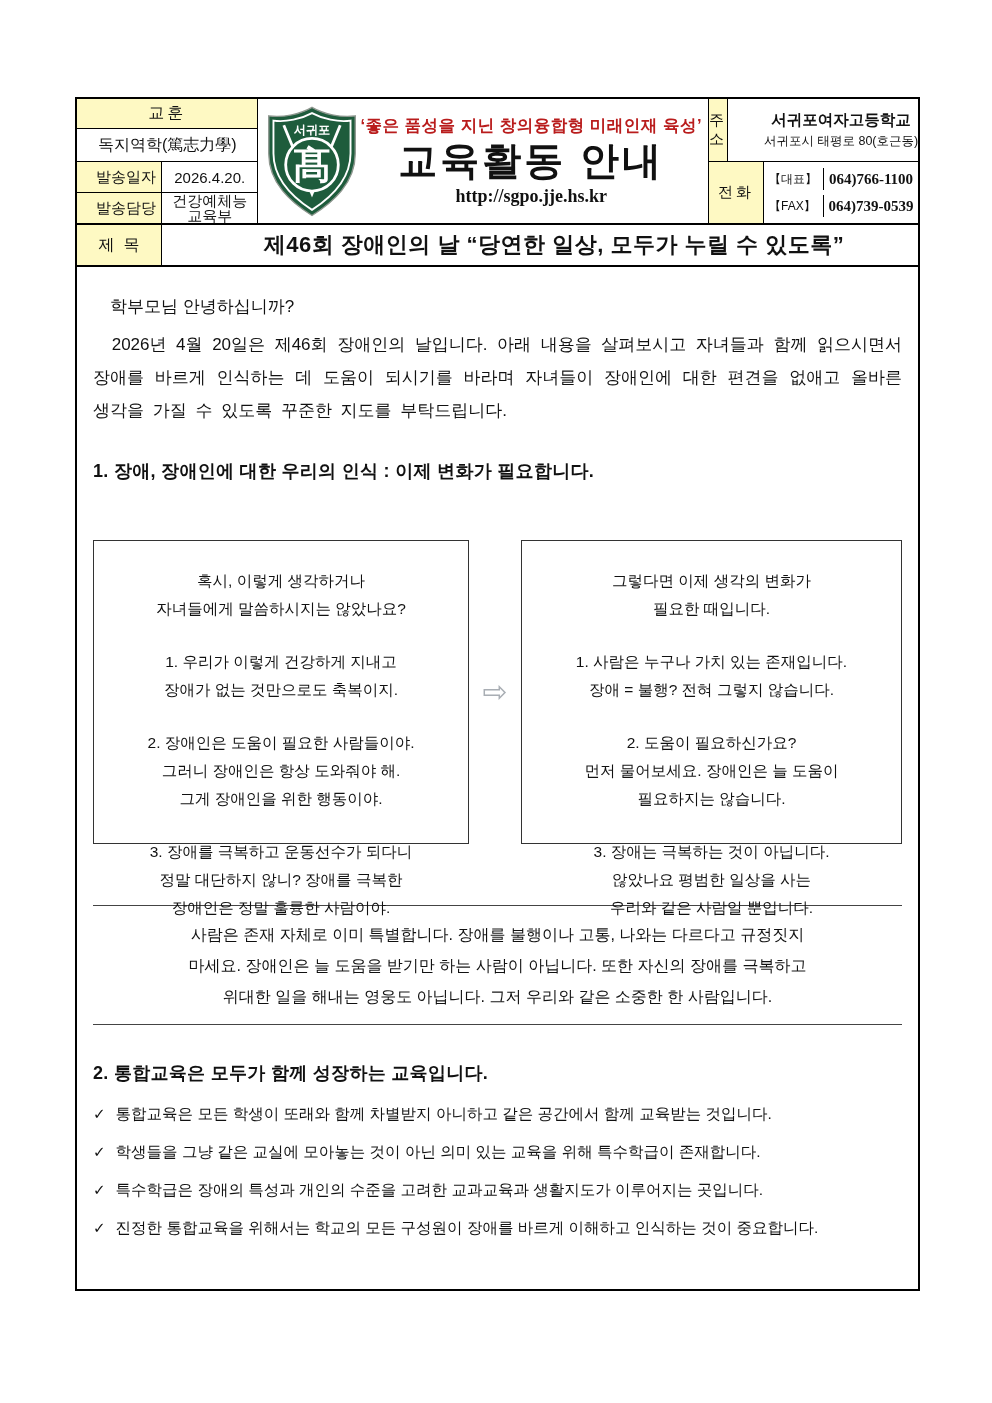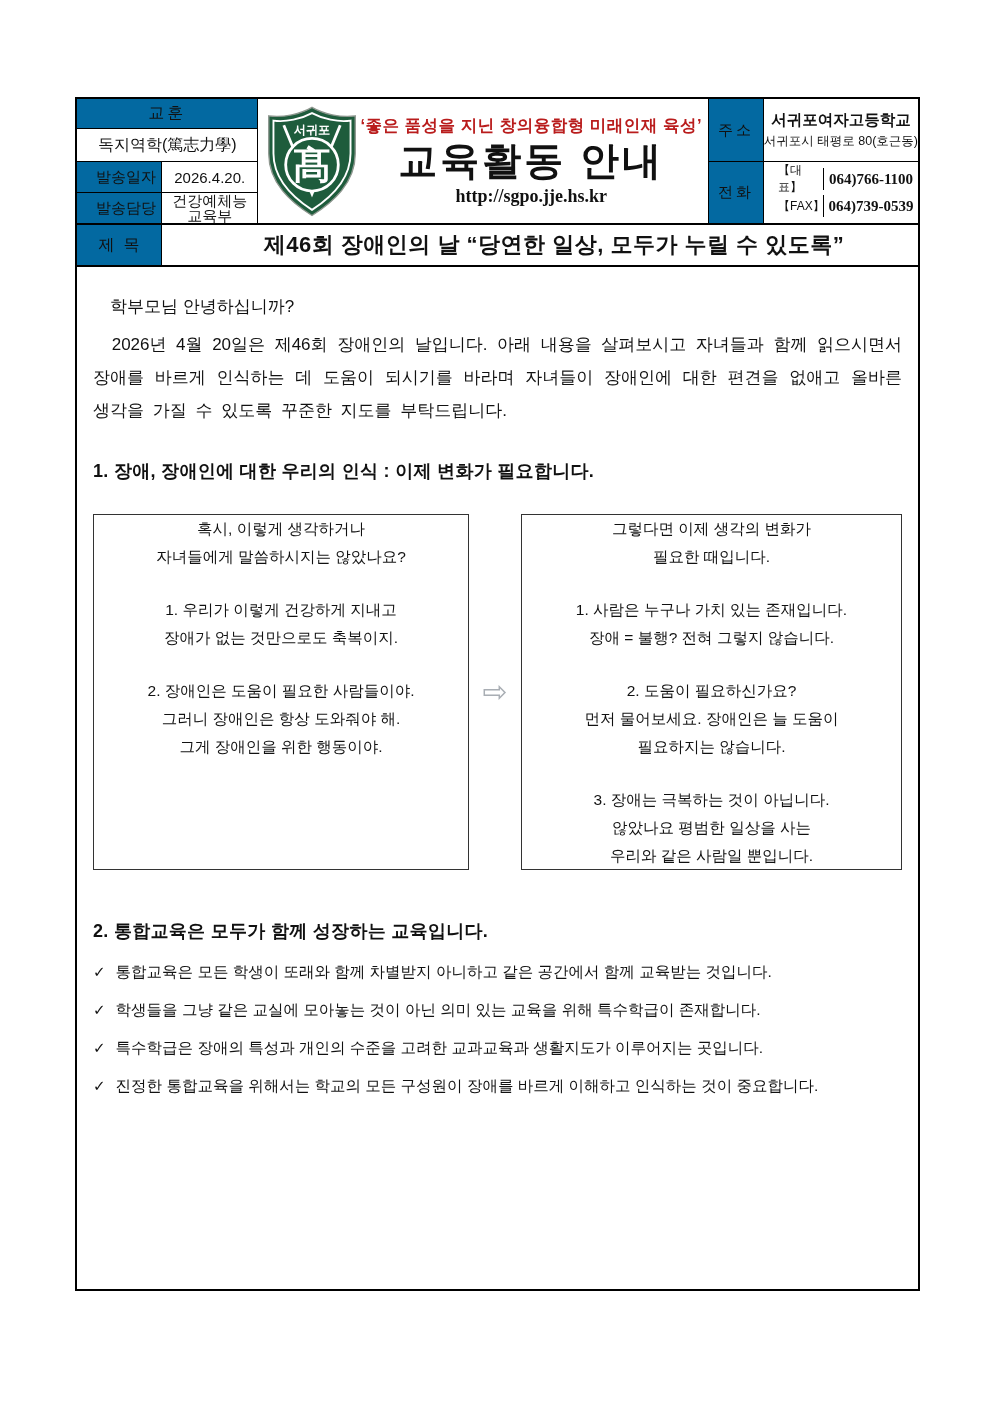--- a/index.html
+++ b/index.html
@@ -3,21 +3,21 @@
 <meta charset="utf-8">
 <style>
   * { margin:0; padding:0; box-sizing:border-box; }
   html,body { background:#ffffff; }
   body { font-family:"Liberation Sans","DejaVu Sans",sans-serif; color:#111; }
   .sheet { position:relative; width:992px; height:1403px; background:#fff; overflow:hidden; }
   .doc { position:absolute; left:75px; top:97px; width:845px; }
 
   
   .header { display:flex; height:128px; border:2px solid #000; }
-  .cellbg { background:#0369a1; }
+  .cellbg { background:#fef9c3; }
 
   .h-left { width:185px; border-right:1px solid #000; display:flex; flex-direction:column; }
   .hl-row { border-bottom:1px solid #000; display:flex; align-items:center; justify-content:center;
             font-size:16px; }
   .hl-row.r1 { height:30px; letter-spacing:3px; }
   .hl-row.r2 { height:33px; font-size:16px; }
   .hl-split { display:flex; border-bottom:1px solid #000; }
   .hl-split:last-child { border-bottom:none; flex:1; }
   .hl-split .lbl { width:85px; border-right:1px solid #000; display:flex; align-items:center;
                    justify-content:center; font-size:15px;padding-left:14px; }
@@ -32,47 +32,47 @@
   .slogan { color:#b91c1c; font-weight:bold; font-size:16.5px; letter-spacing:0.5px; white-space:nowrap; }
   .doc-title { font-size:39px; font-weight:900; letter-spacing:3px; line-height:44px; margin-top:2px;
                font-family:"Liberation Sans","DejaVu Sans",sans-serif; }
   .url { font-family:"Liberation Serif","DejaVu Serif",serif; font-weight:bold; font-size:18px; margin-top:3px; }
 
   .h-right { width:210px; border-left:1px solid #000; display:flex; flex-direction:column; }
   .hr-row { display:flex; }
   .hr-row .lbl { width:55px; border-right:1px solid #000; display:flex; align-items:center;
                  justify-content:center; font-size:15px; letter-spacing:3px; }
   .addr-row { height:63px; border-bottom:1px solid #000; }
-  .addr-val { flex:1; display:flex; flex-direction:column; align-items:center; justify-content:center; }
+  .addr-val { flex:1; display:flex; flex-direction:column; align-items:center; justify-content:center;padding-left:36px; }
   .school-name { font-weight:bold; font-size:15.5px; white-space:nowrap; }
   .addr-text { font-size:12.5px; margin-top:2px; white-space:nowrap; }
   .phone-row { flex:1; }
   .phone-grid { flex:1; display:grid; grid-template-columns:60px 1fr; align-content:center; row-gap:5px; }
-  .ptype { border-right:1px solid #000; font-size:12px; display:flex; align-items:center; padding-left:14px;
+  .ptype { border-right:1px solid #000; font-size:12px; display:flex; align-items:center; padding-left:5px;
            height:22px; }
   .pnum { font-size:15px; display:flex; align-items:center; justify-content:center; height:22px;
           font-family:"Liberation Serif","DejaVu Serif",serif; font-weight:bold; }
   .phone-grid .ptype:nth-child(1), .phone-grid .pnum:nth-child(2) { align-self:end; }
 
   
   .subject { display:flex; height:42px; border:2px solid #000; border-top:none; }
   .subj-lbl { width:85px; border-right:1px solid #000; display:flex; align-items:center;
               justify-content:center; font-size:16px; white-space:pre; }
   .subj-val { flex:1; display:flex; align-items:center; justify-content:center; font-weight:bold;
               font-size:22px; letter-spacing:0.5px;margin-left:28px; }
 
   
   .body-box { border:2px solid #000; border-top:none; height:1024px; padding:28px 16px 10px 16px; }
   .greeting { font-size:17px; text-indent:1em; }
   .intro { font-size:17px; line-height:33px; margin-top:10px; text-align:justify; word-spacing:4px;
            text-indent:1.1em; }
   .sec-heading { font-size:18px; font-weight:bold; margin-top:32px; letter-spacing:0.3px; }
 
   .boxes { display:flex; align-items:center; justify-content:space-between; margin-top:17px; height:383px; }
-  .tbox { border:1px solid #333; height:356px; text-align:center; font-size:15.5px;
+  .tbox { border:1px solid #333; height:304px; padding-top:26px; text-align:center; font-size:15.5px;
           line-height:28px; }
   .tbox.left { width:376px; }
   .tbox.right { width:381px; }
   .box-group { margin-bottom:25px; }
   .arrow { flex:1; text-align:center; color:#a9aeb4; font-size:30px; line-height:30px; }
 
   .quote { margin-top:22px; border-top:1px solid #444; border-bottom:1px solid #444;
            padding:13px 2px 12px 2px; text-align:center; font-size:16px; line-height:31px; }
 
   .sec2-heading { margin-top:36px; }
@@ -160,20 +160,25 @@
           </div>
           <div class="box-group">
             <div>1. 우리가 이렇게 건강하게 지내고</div>
             <div>장애가 없는 것만으로도 축복이지.</div>
           </div>
           <div class="box-group">
             <div>2. 장애인은 도움이 필요한 사람들이야.</div>
             <div>그러니 장애인은 항상 도와줘야 해.</div>
             <div>그게 장애인을 위한 행동이야.</div>
           </div>
+          <div class="box-group">
+            <div>3. 장애를 극복하고 운동선수가 되다니</div>
+            <div>정말 대단하지 않니? 장애를 극복한</div>
+            <div>장애인은 정말 훌륭한 사람이야.</div>
+          </div>
         </div>
 
         <div class="arrow">⇨</div>
 
         <div class="tbox right">
           <div class="box-group">
             <div>그렇다면 이제 생각의 변화가</div>
             <div>필요한 때입니다.</div>
           </div>
           <div class="box-group">
@@ -186,20 +191,25 @@
             <div>필요하지는 않습니다.</div>
           </div>
           <div class="box-group">
             <div>3. 장애는 극복하는 것이 아닙니다.</div>
             <div>않았나요 평범한 일상을 사는</div>
             <div>우리와 같은 사람일 뿐입니다.</div>
           </div>
         </div>
       </div>
 
+      <div class="quote">
+        <div>사람은 존재 자체로 이미 특별합니다. 장애를 불행이나 고통, 나와는 다르다고 규정짓지</div>
+        <div>마세요. 장애인은 늘 도움을 받기만 하는 사람이 아닙니다. 또한 자신의 장애를 극복하고</div>
+        <div>위대한 일을 해내는 영웅도 아닙니다. 그저 우리와 같은 소중한 한 사람입니다.</div>
+      </div>
 
       <div class="sec-heading sec2-heading">2. 통합교육은 모두가 함께 성장하는 교육입니다.</div>
 
       <div class="bullets">
         <div class="bullet">
           <span class="check">✓</span>
           <span>통합교육은 모든 학생이 또래와 함께 차별받지 아니하고 같은 공간에서 함께 교육받는 것입니다.</span>
         </div>
         <div class="bullet">
           <span class="check">✓</span>

